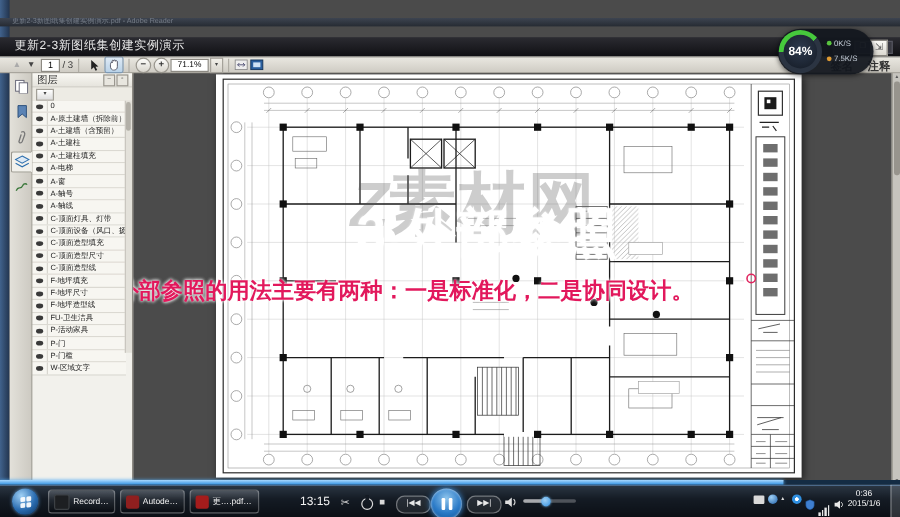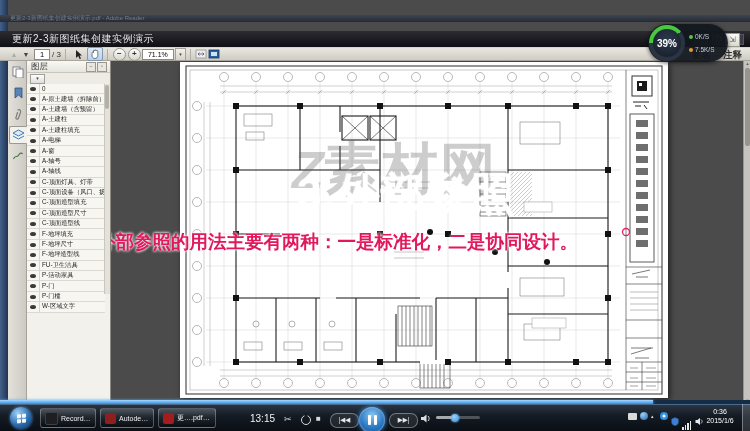--- a/index.html
+++ b/index.html
@@ -272,21 +272,21 @@
     <span>自定义</span>
     <span class="caret">▾</span>
   </div>
   <div class="expandbtn">⇲</div>
   <div class="righttabs">
     
   <span>签名</span><span>注释</span></div>
 
   <div class="abs gauge">
     <div class="gauge-circle">
-      <div class="gauge-inner">39%</div>
+      <div class="gauge-inner">84%</div>
     </div>
     <div class="gauge-rows">
       <div><span class="gdot up"></span><span>0K/S</span></div>
       <div><span class="gdot dn"></span><span>7.5K/S</span></div>
     </div>
   </div>
 
   <div class="abs navstrip">
     <div class="navicon">
         <svg width="12" height="12">

